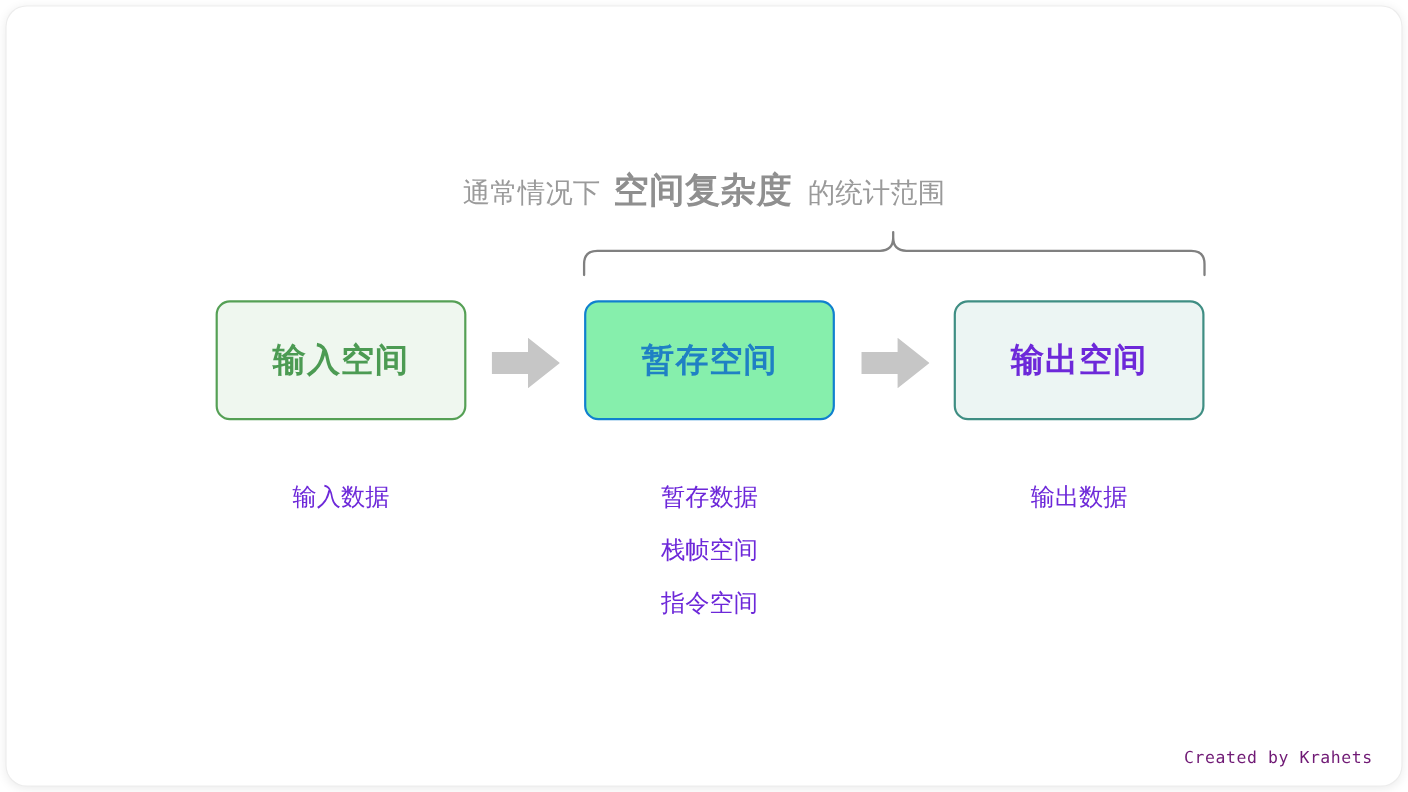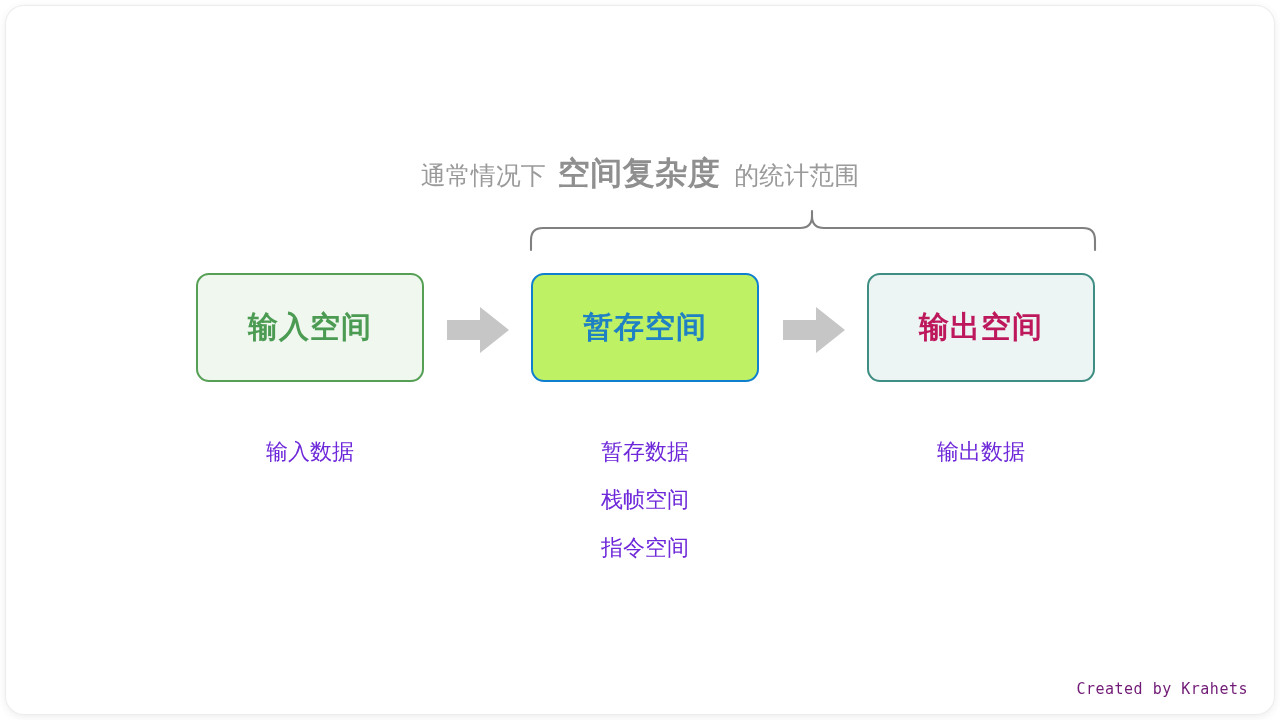--- a/index.html
+++ b/index.html
@@ -67,24 +67,24 @@
     align-items: center;
     justify-content: center;
   }
   .box-label {
     font-size: 30px;
     font-weight: bold;
     letter-spacing: 1px;
   }
   .box-input  { left: 190px; background: #eff7ef; border-color: #55a055; }
   .box-input  .box-label { color: #4c9b53; }
-  .box-temp   { left: 525px; background: #bef264; border-color: #1080ce; }
+  .box-temp   { left: 525px; background: #86efac; border-color: #1080ce; }
   .box-temp   .box-label { color: #1f80c4; }
   .box-output { left: 861px; background: #ecf5f3; border-color: #3f8e83; }
-  .box-output .box-label { color: #be185d; }
+  .box-output .box-label { color: #6d28d9; }
 
   
   .arrow {
     position: absolute;
     top: 301px;
     width: 62px;
     height: 46px;
   }
   .arrow-1 { left: 441px; }
   .arrow-2 { left: 777px; }

